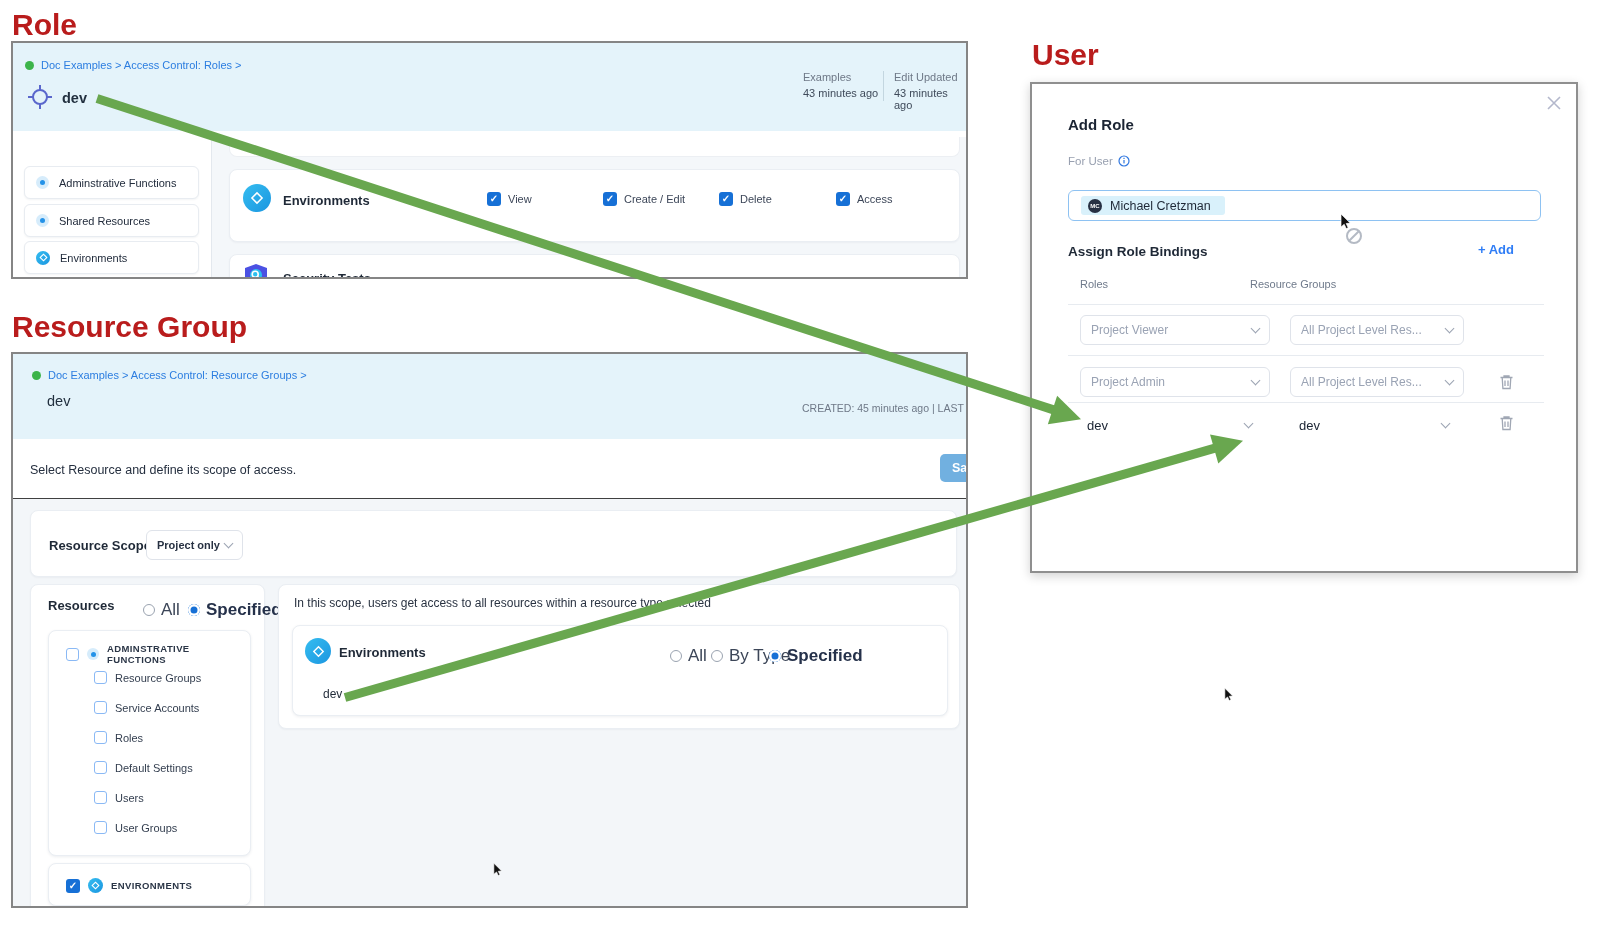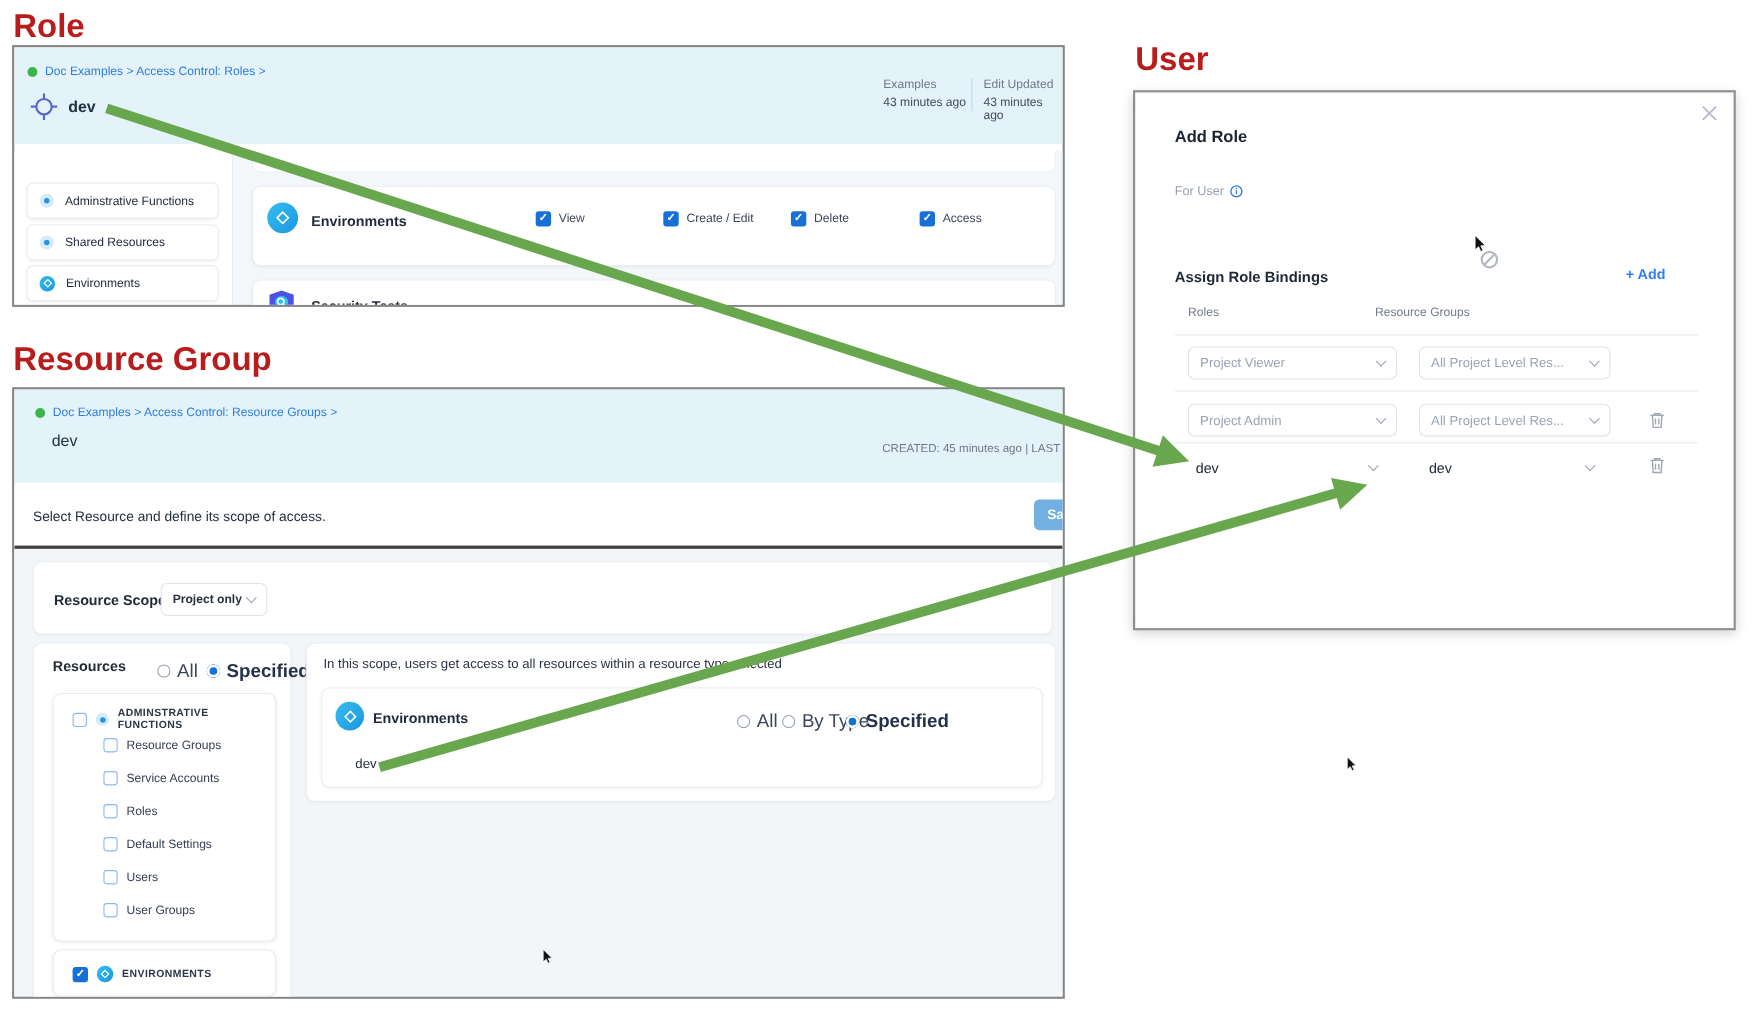--- a/index.html
+++ b/index.html
@@ -138,21 +138,21 @@
 <div class="panel" style="left:11px; top:352px; width:957px; height:556px;">
   <div class="bluehdr" style="height:85px;">
     <div class="abs" style="left:19px; top:15px; display:flex; align-items:center; gap:7px;">
       <span class="crumb-dot"></span>
       <span class="crumb">Doc Examples &gt; Access Control: Resource Groups &gt;</span>
     </div>
     <div class="abs entity-name" style="left:34px; top:39px; font-weight:500;">dev</div>
     <div class="abs" style="left:789px; top:48px; font-size:10.5px; color:#6e7887; white-space:nowrap;">CREATED: 45 minutes ago  |  LAST UPDATED:</div>
   </div>
 
-  <div class="abs" style="left:0; top:85px; right:0; height:60px; background:#fff; border-bottom:3px solid #404040;">
+  <div class="abs" style="left:0; top:85px; right:0; height:60px; background:#fff; border-bottom:1px solid #404040;">
     <div class="abs" style="left:17px; top:24px; font-size:12.5px; color:#252f3f;">Select Resource and define its scope of access.</div>
     <div class="abs" style="left:927px; top:15px; width:70px; height:28px; background:#71b0e0; border-radius:5px; color:#fff; font-size:12.5px; font-weight:600; display:flex; align-items:center; padding-left:12px;">
       <span>Save</span>
     </div>
   </div>
 
   <div class="abs" style="left:0; top:145px; right:0; bottom:0; background:#f3f6f9;">
 
     <div class="card" style="left:17px; top:11px; width:927px; height:67px;">
       <div class="abs row-title" style="left:18px; top:27px;">Resource Scope</div>
@@ -248,31 +248,37 @@
 </div>
 
 <div class="modal" style="left:1030px; top:82px; width:548px; height:491px;">
   <span class="abs" style="left:514px; top:11px; cursor:pointer;">
     <svg width="16" height="16" viewBox="0 0 16 16">
         <path d="M2 2l12 12M14 2L2 14" stroke="#b4b8cc" stroke-width="1.6"></path>
       </svg>
   </span>
   <div class="abs" style="left:36px; top:32px; font-size:15px; font-weight:700; color:#1b2433;">Add Role</div>
 
-  <div class="abs" style="left:36px; top:84px; display:flex; align-items:flex-start; gap:5px;">
+  <div class="abs" style="left:36px; top:71px; display:flex; align-items:flex-start; gap:5px;">
     <span style="font-size:11.5px; color:#98a0b0;">For User</span>
     <span>
       <svg width="12" height="12" viewBox="0 0 12 12">
           <circle cx="6" cy="6" r="5" fill="none" stroke="#3178e0" stroke-width="1.2"></circle>
           <rect x="5.4" y="5" width="1.2" height="3.4" fill="#3178e0"></rect>
           <rect x="5.4" y="2.8" width="1.2" height="1.2" fill="#3178e0"></rect>
         </svg>
     </span>
   </div>
 
+  <div class="abs" style="left:36px; top:106px; width:473px; height:31px; border:1.5px solid #8ec2f2; border-radius:6px; background:#fff; display:flex; align-items:center; padding-left:12px;">
+    <div style="display:flex; align-items:center; gap:8px; background:#d9f1fb; border-radius:3px; padding:2.5px 14px 2.5px 7px;">
+      <span style="width:14px; height:14px; border-radius:50%; background:#273043; color:#fff; font-size:6px; font-weight:700; display:flex; align-items:center; justify-content:center;">MC</span>
+      <span style="font-size:12.5px; color:#1f2937;">Michael Cretzman</span>
+    </div>
+  </div>
 
   <div class="abs" style="left:36px; top:160px; font-size:13.5px; font-weight:600; color:#1f2937;">Assign Role Bindings</div>
   <div class="abs" style="left:446px; top:158px; font-size:13px; font-weight:600; color:#2f7df6; cursor:pointer;">+ Add</div>
 
   <div class="abs" style="left:48px; top:194px; font-size:11px; color:#6f7a8b;">Roles</div>
   <div class="abs" style="left:218px; top:194px; font-size:11px; color:#6f7a8b;">Resource Groups</div>
 
   <div class="hline" style="left:36px; top:220px; width:476px;"></div>
 
   <div>

